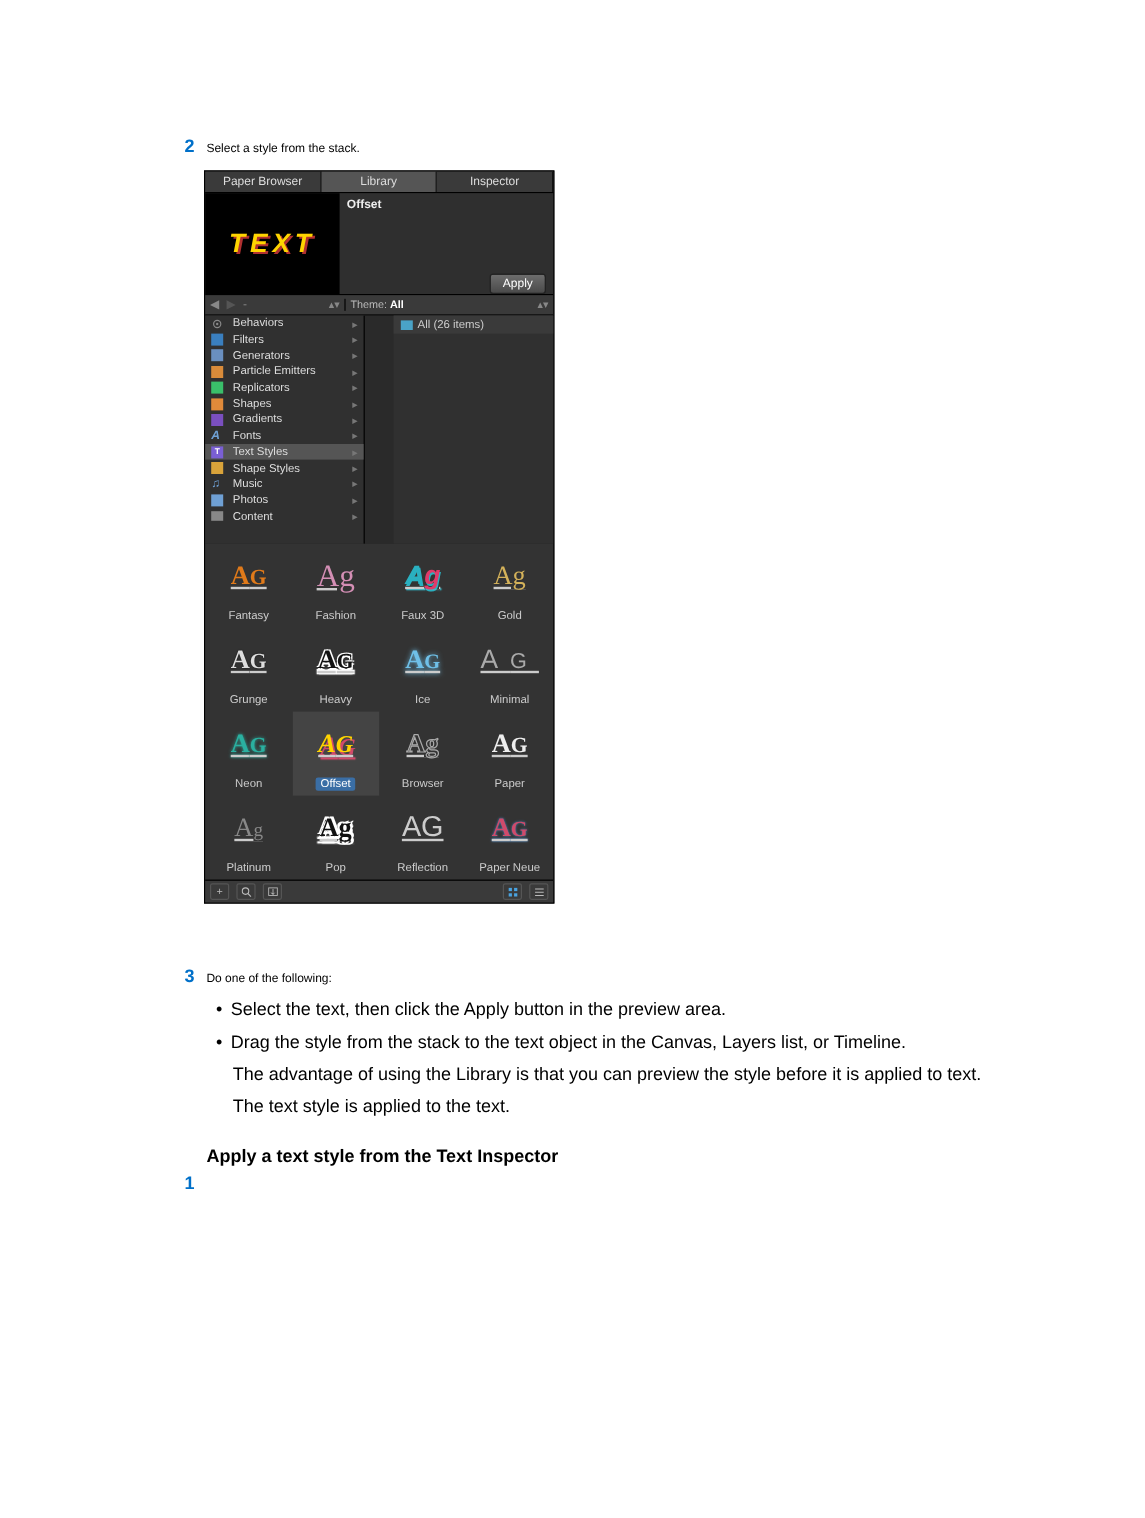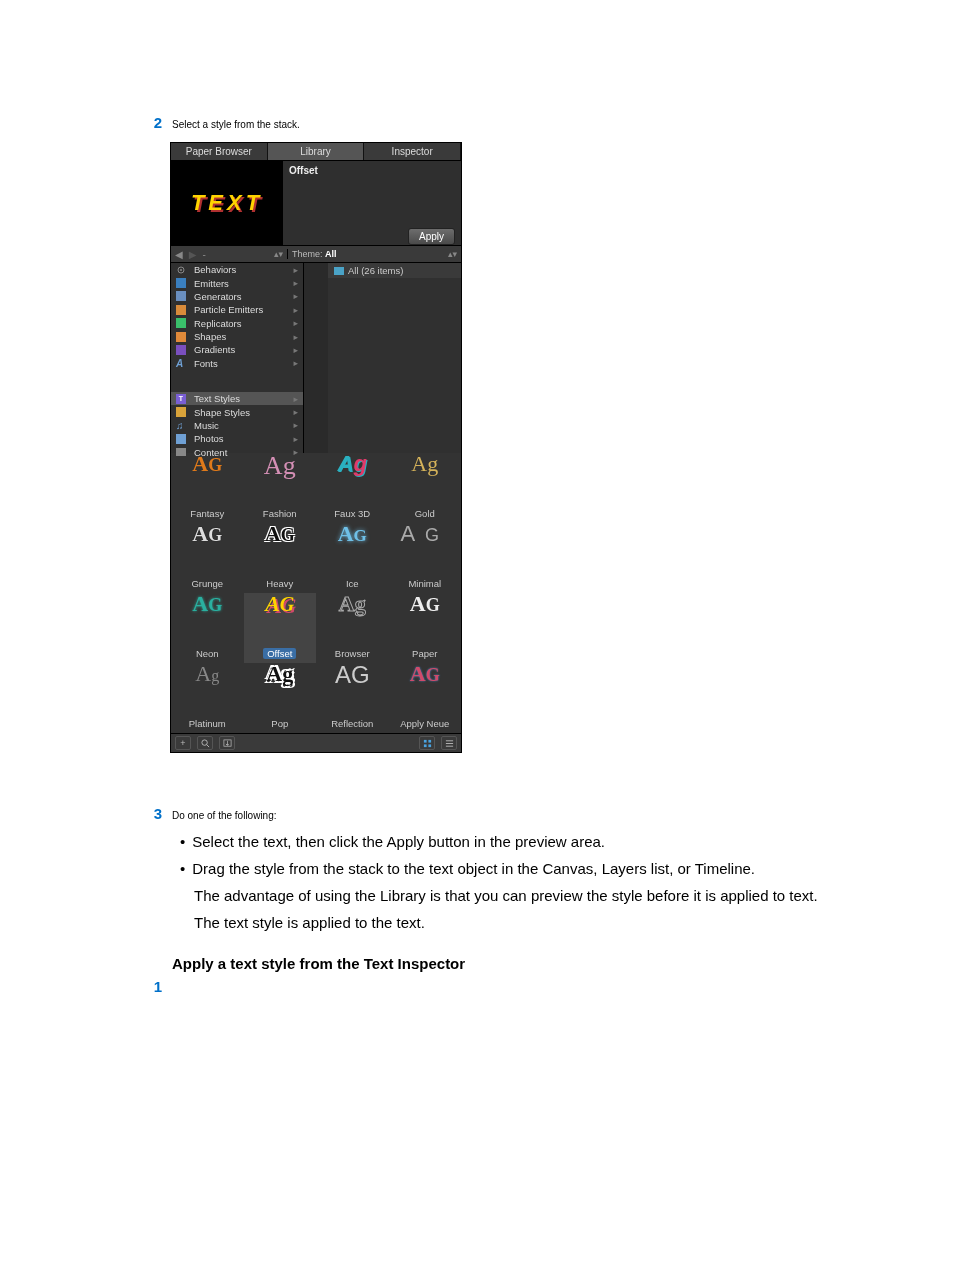--- a/index.html
+++ b/index.html
@@ -156,21 +156,20 @@
   .cat-item {
     display: flex;
     align-items: center;
     justify-content: space-between;
     padding: 1.2px 5px;
     font-size: 9.5px;
     color: #ddd;
   }
   .cat-item.selected {
     background: #555;
-    margin-top: 22px;
   }
   .cat-item .ico {
     width: 10px;
     height: 10px;
     margin-right: 4px;
     display: inline-block;
   }
   .cat-name {
     display: flex;
     align-items: center;
@@ -212,21 +211,23 @@
     display: flex;
     flex-direction: column;
     align-items: center;
     justify-content: flex-end;
     padding-bottom: 4px;
     position: relative;
   }
   .tile .preview {
     flex: 1;
     display: flex;
+    align-items: center;
     justify-content: center;
+    text-decoration: underline;
   }
   .tile .label {
     font-size: 9.5px;
     color: #ccc;
     margin-top: 2px;
   }
   .tile.selected {
     background: #444;
   }
   .tile.selected .label {
@@ -326,21 +327,21 @@
                 <circle cx="5" cy="5" r="3" stroke="#888" fill="none"></circle>
                 <circle cx="5" cy="5" r="1" fill="#888"></circle>
               </svg>
               <span>Behaviors</span>
             </span>
             <span class="chev">▸</span>
           </div>
           <div class="cat-item">
             <span class="cat-name">
               <span class="ico" style="background:#3a7fbf;width:10px;height:10px;display:inline-block"></span>
-              <span>Emitters</span>
+              <span>Filters</span>
             </span>
             <span class="chev">▸</span>
           </div>
           <div class="cat-item">
             <span class="cat-name">
               <span class="ico" style="background:#6a8fbf;width:10px;height:10px;display:inline-block"></span>
               <span>Generators</span>
             </span>
             <span class="chev">▸</span>
           </div>
@@ -511,21 +512,21 @@
         <div class="tile">
           <div class="preview">
             <span class="ag" style="font-family:Arial;color:#ccc;font-weight:300;font-size:24px">AG</span>
           </div>
           <div class="label">Reflection</div>
         </div>
         <div class="tile">
           <div class="preview">
             <span class="ag" style="font-family:'Arial Black';color:#d04a6a;font-weight:900;text-shadow:0 0 2px #4a8fd0">A<span style="font-size:18px">G</span></span>
           </div>
-          <div class="label">Apply Neue</div>
+          <div class="label">Paper Neue</div>
         </div>
       </div>
 
     <div class="bottombar">
       <div class="left">
         <div class="bicon">+</div>
         <div class="bicon">
           <svg width="9" height="9" viewBox="0 0 10 10">
               <circle cx="4" cy="4" r="3" stroke="#bbb" fill="none" stroke-width="1"></circle>
               <line x1="6.2" y1="6.2" x2="9" y2="9" stroke="#bbb" stroke-width="1"></line>

